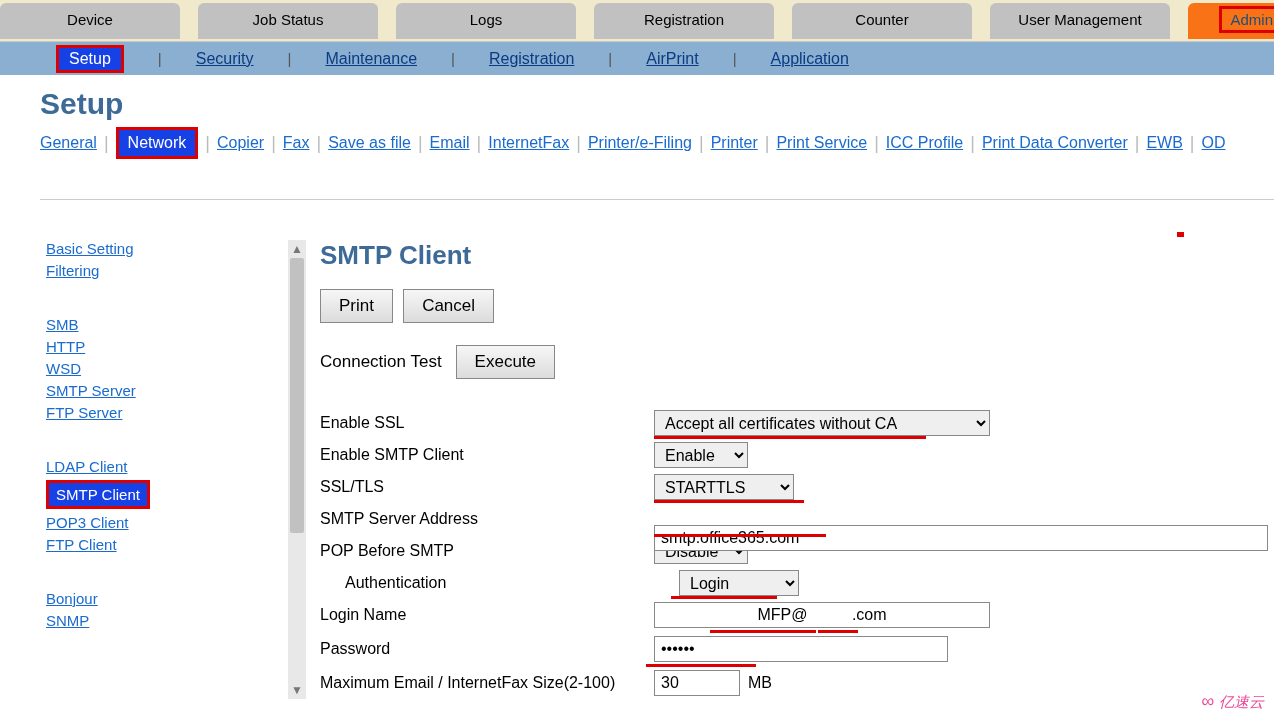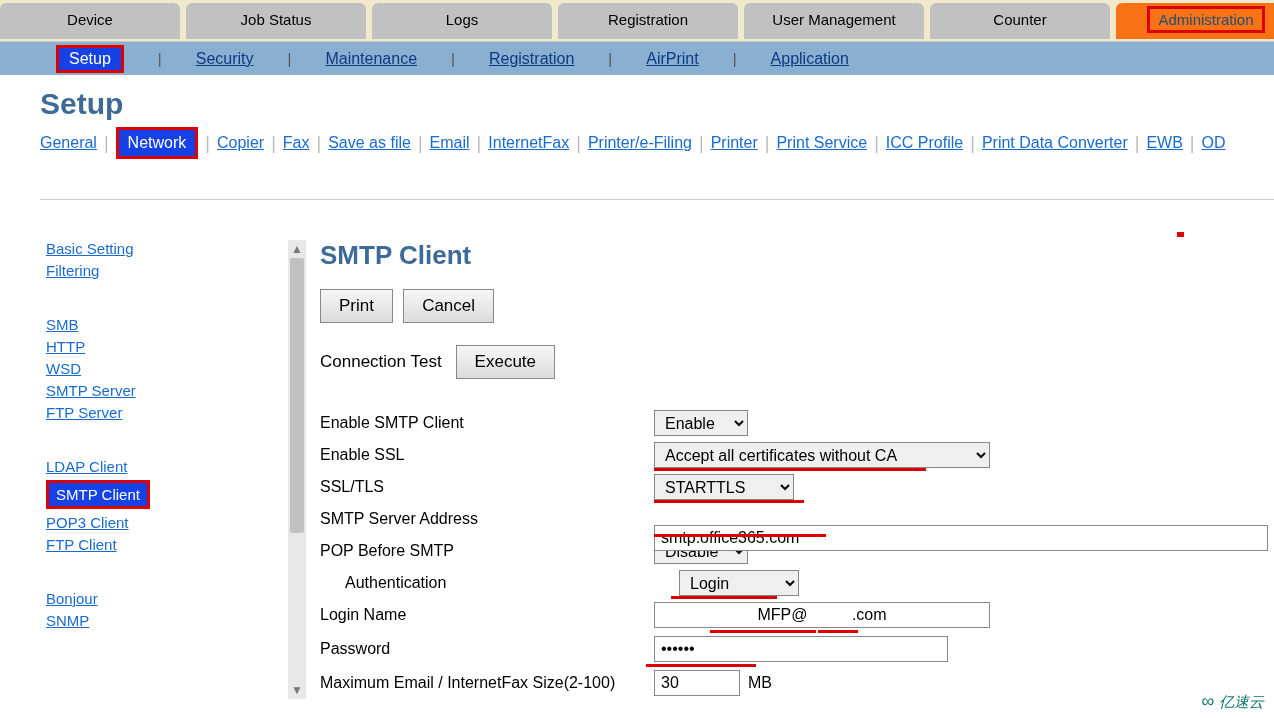--- a/index.html
+++ b/index.html
@@ -1,20 +1,20 @@
 <!DOCTYPE html>
 <html><head>
 <meta charset="utf-8">
 <style>
   * { box-sizing: border-box; margin: 0; padding: 0; font-family: Arial, Helvetica, sans-serif; font-size: 15px; }
   body { background: #fff; width: 1274px; height: 718px; overflow: hidden; position: relative; }
 
   
   .main-tabs { display: flex; background: #f1e9cc; border-bottom: 1px solid #c8c8c8; height: 42px; padding-top:3px;}
-  .main-tab { flex: none; width: 180px; background: #c1c1c1; color: #000; text-align: center; line-height: 34px; height: 36px; margin-right: 6px; border-radius: 6px 6px 0 0; cursor: pointer; font-size: 15px;}
+  .main-tab { flex: none; width: 180px; background: #c1c1c1; color: #000; text-align: center; line-height: 34px; height: 36px; margin-right: 18px; border-radius: 6px 6px 0 0; cursor: pointer; font-size: 15px;}
   .main-tab.admin { background: #f97316; color:#1e4f7a; font-weight:normal;}
 
   
   .sub-nav { background: #8bafd0; height: 33px; display: flex; align-items: center; color: #fff; padding-left: 56px;}
   .sub-nav .sep { margin: 0 34px; color:#555; font-size:15px;}
   .sub-nav a { color: #0a3b84; text-decoration: underline; cursor: pointer; font-size:16px;}
   .sub-nav .active-chip { background:#1641e5; color:#fff; padding:2px 10px; text-decoration:none; border:3px solid #d00;}
 
   
   .page-area { padding: 12px 0 0 40px; }
@@ -51,33 +51,33 @@
   .sel-md { width:336px;}
   .sel-tls { width:140px;}
   .sel-auth { width:120px;}
   .inp-wide { width:614px; background:#fff !important;margin-top:38px;}
   .inp-login { width:336px; text-align:center; background:#fff !important;}
   .inp-pass { width:294px; background:#fff !important;}
   .inp-num { width:86px; background:#fff !important;}
   .unit { margin-left:8px; font-size:16px;}
   .red-ul { border-bottom:3px solid #d00; position:absolute;}
 
-  .watermark { position:absolute; right:10px; bottom:6px; color:#0f766e; font-size:14px; font-style:italic;}
+  .watermark { position:absolute; right:10px; bottom:6px; color:#ec4899; font-size:14px; font-style:italic;}
   .red-dot { position:absolute; right:90px; top:232px; width:7px; height:5px; background:#d00;}
 </style>
 </head>
 <body>
 
 <div class="main-tabs">
   <div class="main-tab">Device</div>
   <div class="main-tab">Job Status</div>
   <div class="main-tab">Logs</div>
   <div class="main-tab">Registration</div>
+  <div class="main-tab">Counter</div>
   <div class="main-tab">User Management</div>
-  <div class="main-tab">Counter</div>
   <div class="main-tab admin" style="position:relative;">
     <span style="border:3px solid #d00; padding:2px 8px; color:#1e4f7a;">Administration</span>
   </div>
 </div>
 
 <div class="sub-nav">
   <a class="active-chip">Setup</a>
   <span class="sep">|</span>
   <a>Security</a>
   <span class="sep">|</span>
@@ -156,28 +156,28 @@
       <div class="content-title">SMTP Client</div>
       <button class="btn">Print</button>
       <button class="btn">Cancel</button>
 
       <div class="row-area">
         <div class="ctest-row">
           <span style="font-size:17px;">Connection Test</span>
           <button class="btn">Execute</button>
         </div>
 
+        <div class="form-row" style="position:relative;">
+          <span class="lbl">Enable SSL</span>
+          <select class="sel-md"><option>Accept all certificates without CA</option></select>
+          <div class="red-ul" style="left:334px; width:272px; bottom:0;"></div>
+        </div>
         <div class="form-row">
           <span class="lbl">Enable SMTP Client</span>
           <select class="sel-sm"><option>Enable</option></select>
-        </div>
-        <div class="form-row" style="position:relative;">
-          <span class="lbl">Enable SSL</span>
-          <select class="sel-md"><option>Accept all certificates without CA</option></select>
-          <div class="red-ul" style="left:334px; width:272px; bottom:0;"></div>
         </div>
         <div class="form-row" style="position:relative;">
           <span class="lbl">SSL/TLS</span>
           <select class="sel-tls"><option>STARTTLS</option></select>
           <div class="red-ul" style="left:334px; width:150px; bottom:0;"></div>
         </div>
         <div class="form-row" style="position:relative;">
           <span class="lbl">SMTP Server Address</span>
           <input class="inp-wide" type="text" value="smtp.office365.com" style="">
           <div class="red-ul" style="left:334px; width:172px; bottom:-2px;"></div>

